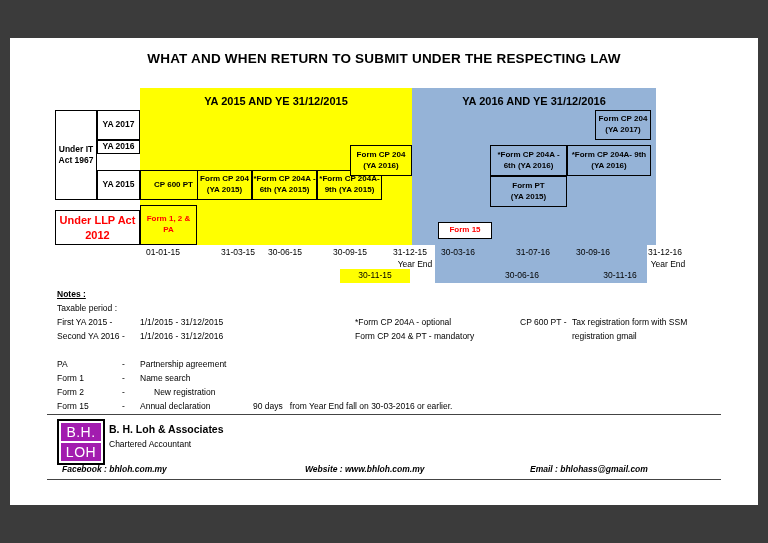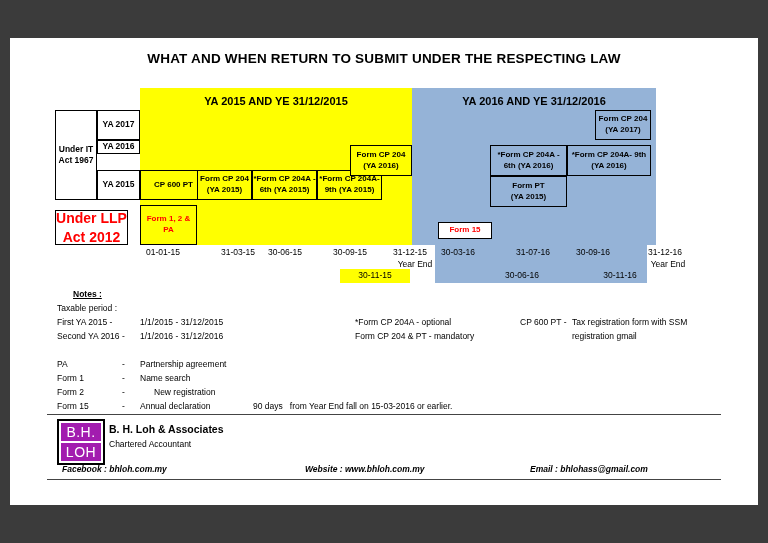--- a/index.html
+++ b/index.html
@@ -9,21 +9,21 @@
   .title{position:absolute;top:13px;left:0;width:100%;text-align:center;font-weight:bold;font-size:13.5px;letter-spacing:.2px;}
   .yellowbg{background:#FFFF00;}
   .bluebg{background:#95B3D7;}
   .whitebg{background:#FFFFFF;}
   .hdr{position:absolute;text-align:center;font-weight:bold;font-size:11px;}
   .box{position:absolute;border:1px solid #000;display:flex;align-items:center;justify-content:center;text-align:center;white-space:pre-line;font-weight:bold;font-size:8px;line-height:1.35;box-sizing:border-box;}
   .red{color:#FF0000;}
   .tdate{position:absolute;width:60px;text-align:center;font-size:8.5px;}
   .note{position:absolute;font-size:8.5px;white-space:pre;}
   .bold{font-weight:bold;}
-  .underline{text-decoration:underline;margin-left:16px;}
+  .underline{text-decoration:underline;}
   .hline{position:absolute;border-top:1px solid #444;height:0;}
   .logo{position:absolute;left:47px;top:381px;width:40px;height:38px;border:2px solid #000;background:#fff;padding:2px;display:flex;flex-direction:column;gap:2px;box-sizing:content-box;}
   .logo-cell{background:#a21caf;color:#fff;font-weight:normal;font-size:14px;flex:1;display:flex;align-items:center;justify-content:center;letter-spacing:.5px;}
   .company{position:absolute;left:99px;top:385px;font-weight:bold;font-size:10.5px;text-align:center;}
   .subtitle{position:absolute;left:99px;top:401px;font-size:8.5px;}
   .contact{position:absolute;top:426px;font-size:8.5px;font-weight:bold;font-style:italic;}
 </style>
 </head>
 <body>
 
@@ -38,21 +38,21 @@
     <div class="abs yellowbg" style="left:330px;top:231px;width:70px;height:14px"></div>
 
     <div class="hdr" style="left:130px;top:57px;width:272px">YA 2015 AND YE 31/12/2015</div>
     <div class="hdr" style="left:402px;top:57px;width:244px">YA 2016 AND YE 31/12/2016</div>
 
     <div class="box whitebg" style="left:45px;top:72px;width:42px;height:90px;font-size:8.5px">Under IT
 Act 1967</div>
     <div class="box whitebg" style="left:87px;top:72px;width:43px;height:30px;font-size:8.5px">YA 2017</div>
     <div class="box whitebg" style="left:87px;top:102px;width:43px;height:14px;font-size:8.5px">YA 2016</div>
     <div class="box whitebg" style="left:87px;top:132px;width:43px;height:30px;font-size:8.5px">YA 2015</div>
-    <div class="box whitebg red" style="left:45px;top:172px;width:73px;height:35px;font-size:14px">Under LLP Act 2012</div>
+    <div class="box whitebg red" style="left:45px;top:172px;width:85px;height:35px;font-size:11px">Under LLP Act 2012</div>
 
     <div class="box yellowbg" style="left:130px;top:132px;width:67px;height:30px">CP 600 PT</div>
     <div class="box yellowbg" style="left:187px;top:132px;width:55px;height:30px">Form CP 204
 (YA 2015)</div>
     <div class="box yellowbg" style="left:242px;top:132px;width:65px;height:30px">*Form CP 204A -
 6th (YA 2015)</div>
     <div class="box yellowbg" style="left:307px;top:132px;width:65px;height:30px">*Form CP 204A-
 9th (YA 2015)</div>
     <div class="box yellowbg" style="left:340px;top:107px;width:62px;height:31px">Form CP 204
 (YA 2016)</div>
@@ -107,21 +107,21 @@
     <div class="note" style="left:112px;top:335px">-</div>
     <div class="note" style="left:130px;top:335px">Name search</div>
 
     <div class="note" style="left:47px;top:349px">Form 2</div>
     <div class="note" style="left:112px;top:349px">-</div>
     <div class="note" style="left:144px;top:349px">New registration</div>
 
     <div class="note" style="left:47px;top:363px">Form 15</div>
     <div class="note" style="left:112px;top:363px">-</div>
     <div class="note" style="left:130px;top:363px">Annual declaration</div>
-    <div class="note" style="left:243px;top:363px">90 days   from Year End fall on 15-03-2016 or earlier.</div>
+    <div class="note" style="left:243px;top:363px">90 days   from Year End fall on 30-03-2016 or earlier.</div>
 
     <div class="hline" style="left:37px;top:376px;width:674px"></div>
 
     <div class="logo">
       <div class="logo-cell">B.H.</div>
       <div class="logo-cell">LOH</div>
     </div>
     <div class="company">B. H. Loh &amp; Associates</div>
     <div class="subtitle">Chartered Accountant</div>
 

